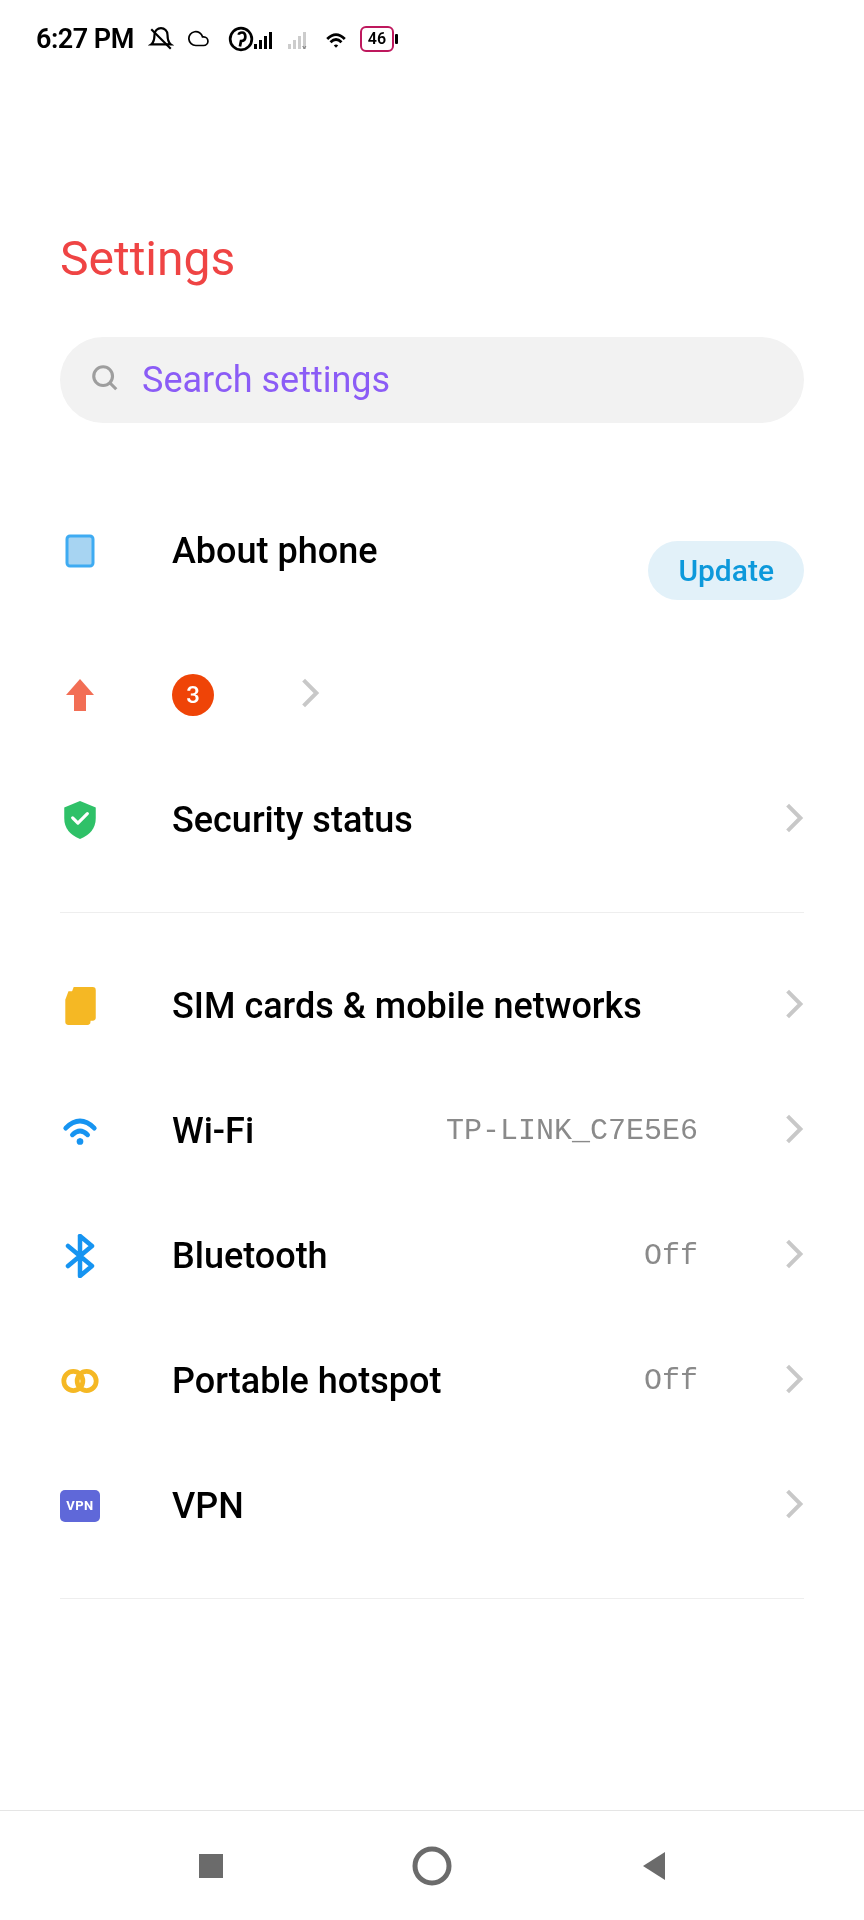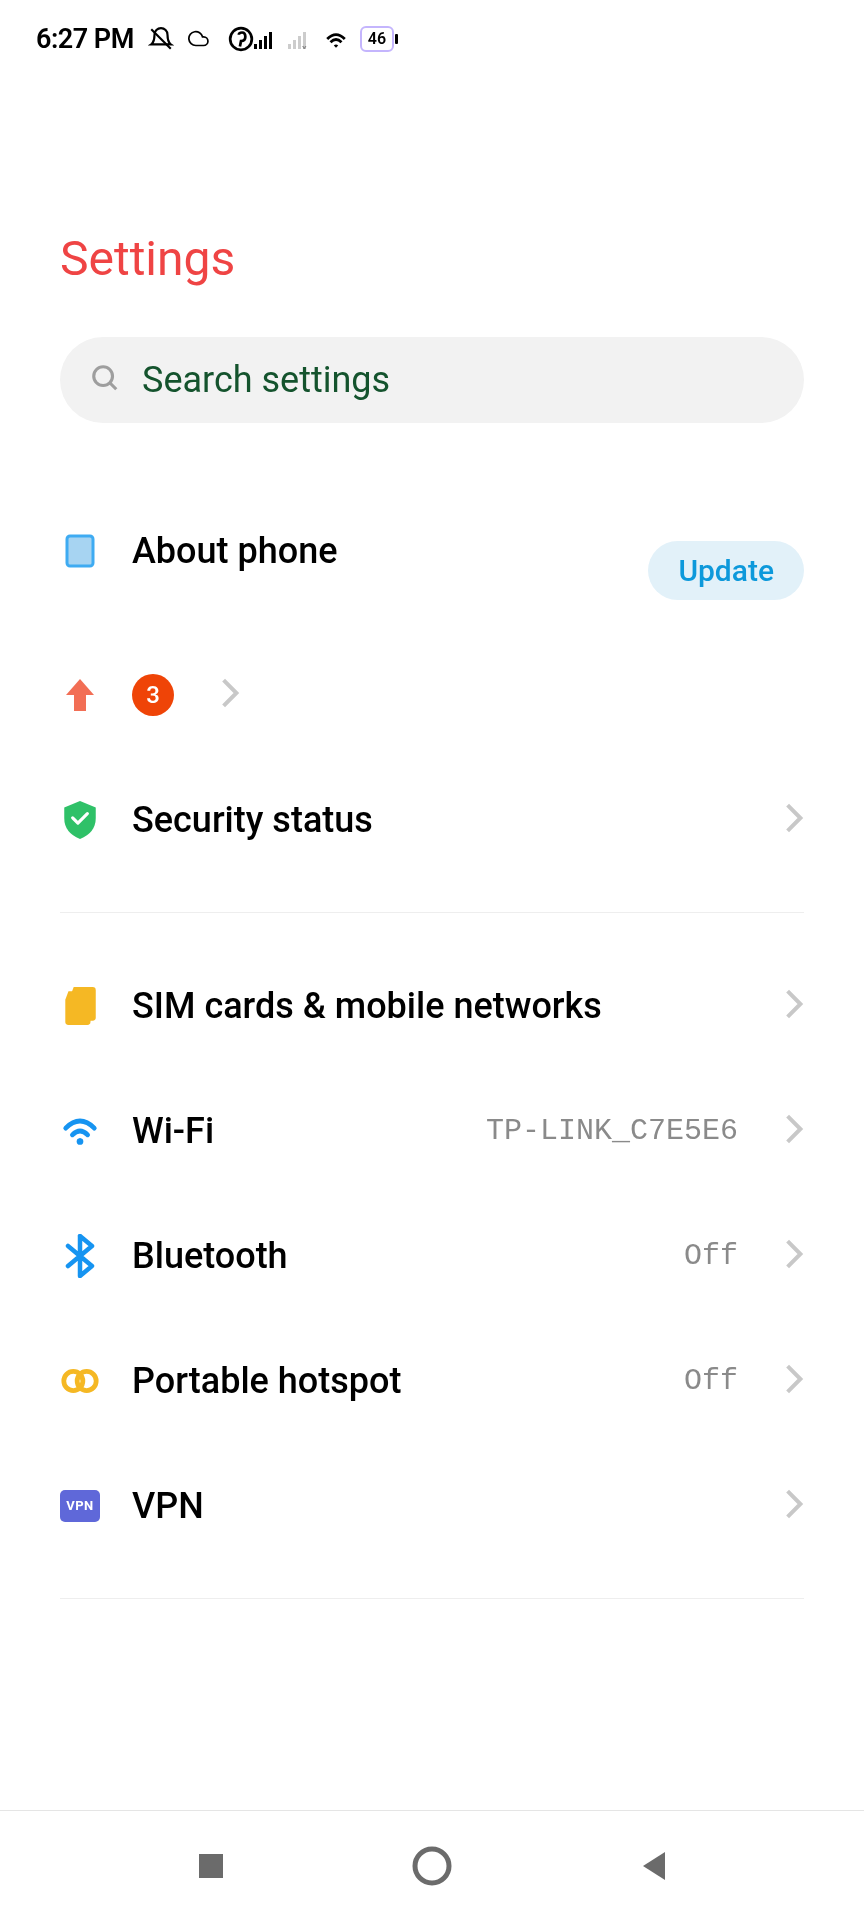--- a/index.html
+++ b/index.html
@@ -39,21 +39,21 @@
     .status-time {
       font-size: 27px;
       font-weight: 600;
       letter-spacing: -0.5px;
     }
     .status-icon {
       display: inline-flex;
       align-items: center;
     }
     .battery-box {
-      border: 2px solid #c4b5fd;
+      border: 2px solid #be185d;
       border-radius: 6px;
       padding: 0 6px;
       font-size: 16px;
       font-weight: 600;
       line-height: 22px;
       position: relative;
     }
     .battery-box::after {
       content: "";
       position: absolute;
@@ -77,32 +77,32 @@
     }
     .search-box {
       background: #f2f2f2;
       border-radius: 80px;
       display: flex;
       align-items: center;
       padding: 22px 30px;
       gap: 22px;
     }
     .search-placeholder {
-      color: #14532d;
+      color: #8b5cf6;
       font-size: 36px;
     }
     
     .settings-list {
       padding: 0;
     }
     .settings-item {
       display: flex;
       align-items: center;
       padding: 32px 60px;
-      gap: 32px;
+      gap: 72px;
       min-height: 125px;
     }
     .item-icon {
       width: 40px;
       height: 40px;
       flex-shrink: 0;
       display: flex;
       align-items: center;
       justify-content: center;
     }

